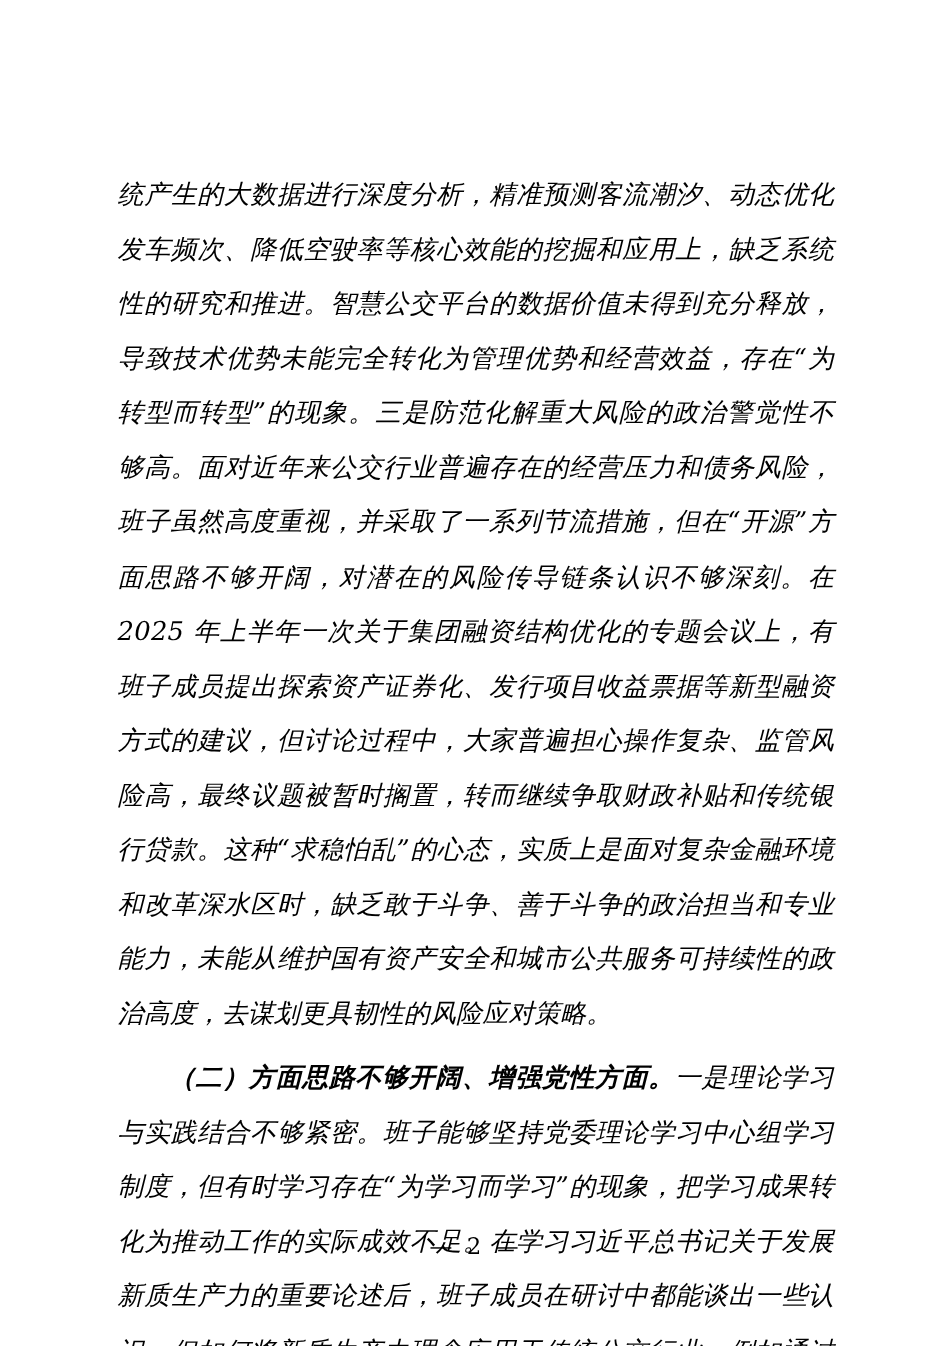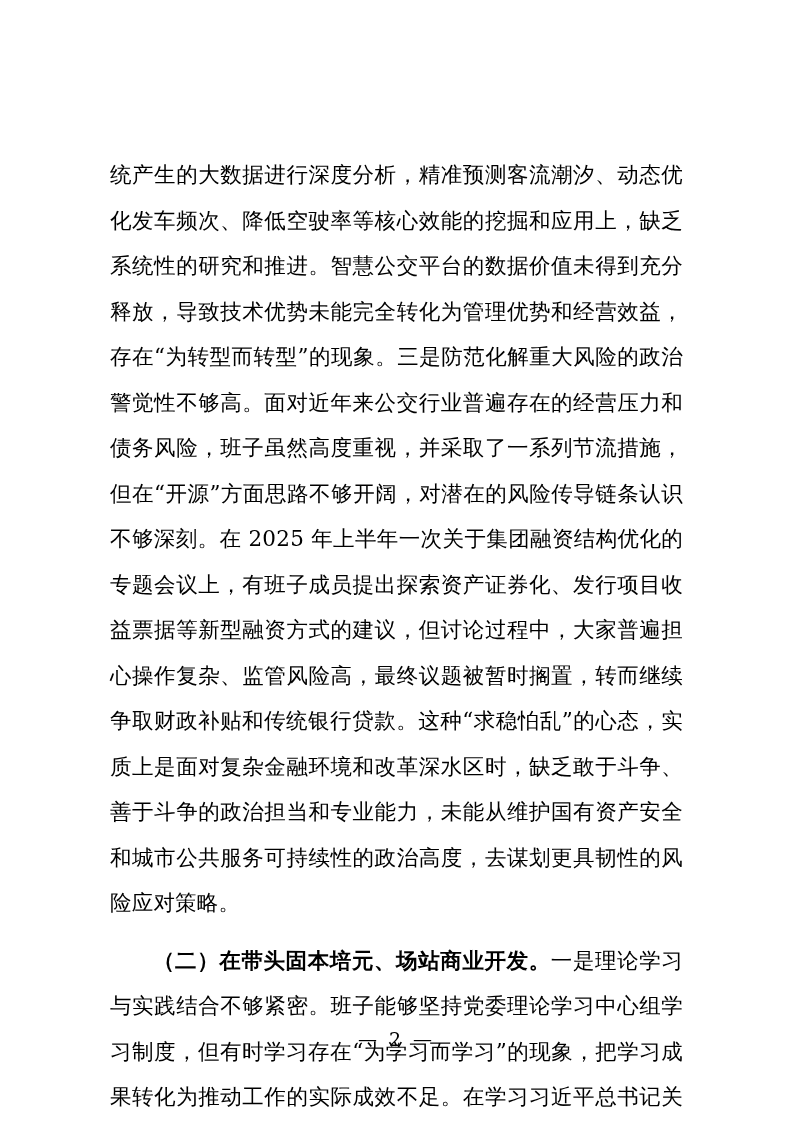--- a/index.html
+++ b/index.html
@@ -21,27 +21,28 @@
     top: 0;
     width: 793px;
     height: 1122px;
     box-sizing: border-box;
     padding: 140px 98px 0 98px;
   }
   .doc-body {
     width: 597px;
   }
   p.para {
-    margin: 12px;
+    margin: 0;
     font-size: 21.5px;
     line-height: 45.5px;
     text-align: justify;
     text-justify: inter-ideograph;
     letter-spacing: 0.2px;
     font-family: "DejaVu Serif", "Liberation Serif", serif;
+    font-style: italic;
   }
   p.para.indent {
     text-indent: 43px;
   }
   p.gap {
     margin-top: 8px;
   }
   .bold-head {
     font-weight: bold;
   }
@@ -59,19 +60,19 @@
 </style>
 </head>
 <body>
 
 <div class="page">
   <div class="doc-body">
 
     <p class="para">统产生的大数据进行深度分析，精准预测客流潮汐、动态优化发车频次、降低空驶率等核心效能的挖掘和应用上，缺乏系统性的研究和推进。智慧公交平台的数据价值未得到充分释放，导致技术优势未能完全转化为管理优势和经营效益，存在“为转型而转型”的现象。三是防范化解重大风险的政治警觉性不够高。面对近年来公交行业普遍存在的经营压力和债务风险，班子虽然高度重视，并采取了一系列节流措施，但在“开源”方面思路不够开阔，对潜在的风险传导链条认识不够深刻。在 2025 年上半年一次关于集团融资结构优化的专题会议上，有班子成员提出探索资产证券化、发行项目收益票据等新型融资方式的建议，但讨论过程中，大家普遍担心操作复杂、监管风险高，最终议题被暂时搁置，转而继续争取财政补贴和传统银行贷款。这种“求稳怕乱”的心态，实质上是面对复杂金融环境和改革深水区时，缺乏敢于斗争、善于斗争的政治担当和专业能力，未能从维护国有资产安全和城市公共服务可持续性的政治高度，去谋划更具韧性的风险应对策略。</p>
 
     <p class="para indent gap">
-      <span class="bold-head">（二）在带头固本培元、场站商业开发。</span><span>一是理论学习与实践结合不够紧密。班子能够坚持党委理论学习中心组学习制度，但有时学习存在“为学习而学习”的现象，把学习成果转化为推动工作的实际成效不足。在学习习近平总书记关于发展新质生产力的重要论述后，班子成员在研讨中都能谈出一些认识，但如何将新质生产力理念应用于传统公交行业，例如通过技术创新和服务升级，培育公交广告、场站商业开发、定制客运等新的增长点，却缺乏深入、具体的行动方案和项目抓手。学习和实践“两张皮”的问题依然存在，未能真正做到学思用贯通、知信行统一。二是党性锤炼</span>
+      <span class="bold-head">（二）方面思路不够开阔、增强党性方面。</span><span>一是理论学习与实践结合不够紧密。班子能够坚持党委理论学习中心组学习制度，但有时学习存在“为学习而学习”的现象，把学习成果转化为推动工作的实际成效不足。在学习习近平总书记关于发展新质生产力的重要论述后，班子成员在研讨中都能谈出一些认识，但如何将新质生产力理念应用于传统公交行业，例如通过技术创新和服务升级，培育公交广告、场站商业开发、定制客运等新的增长点，却缺乏深入、具体的行动方案和项目抓手。学习和实践“两张皮”的问题依然存在，未能真正做到学思用贯通、知信行统一。二是党性锤炼</span>
     </p>
 
   </div>
 
   <div class="footer">— 2 —</div>
 </div>
 
 </body></html>

